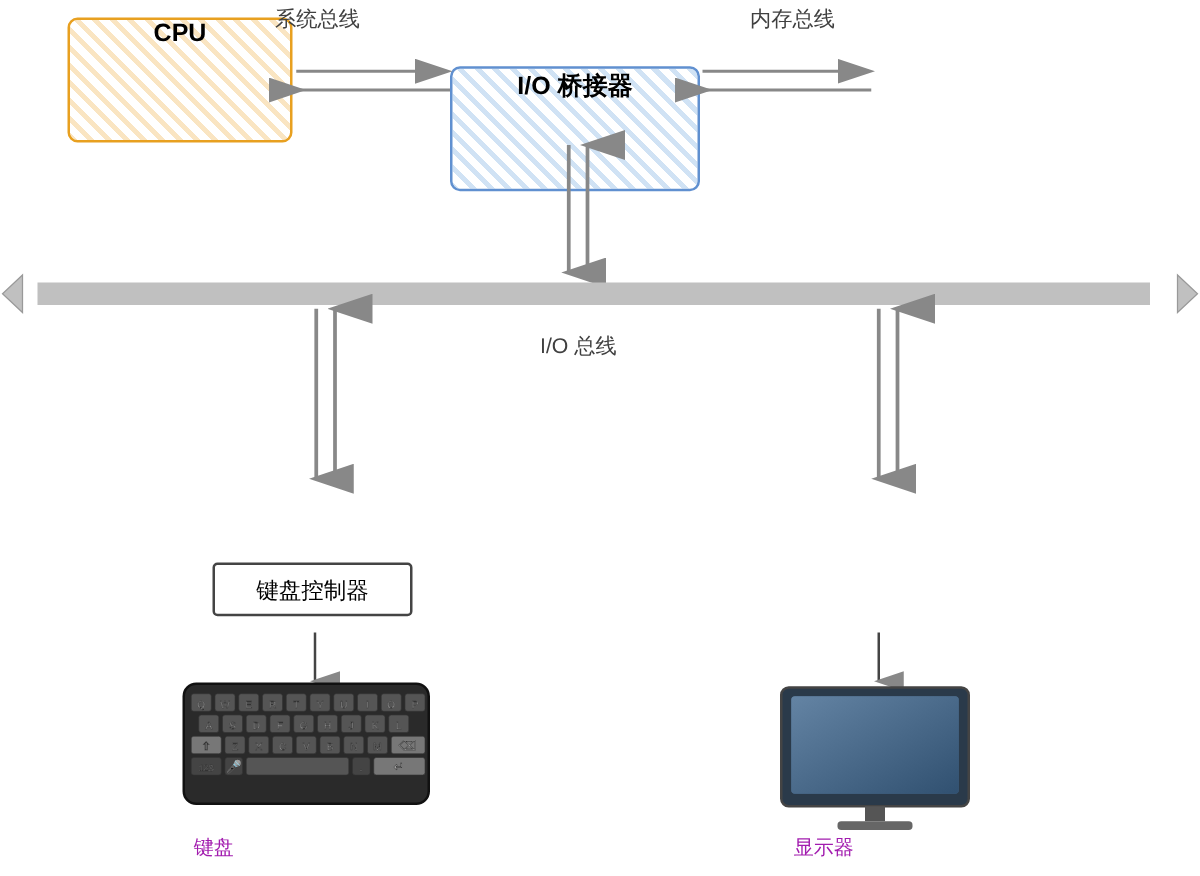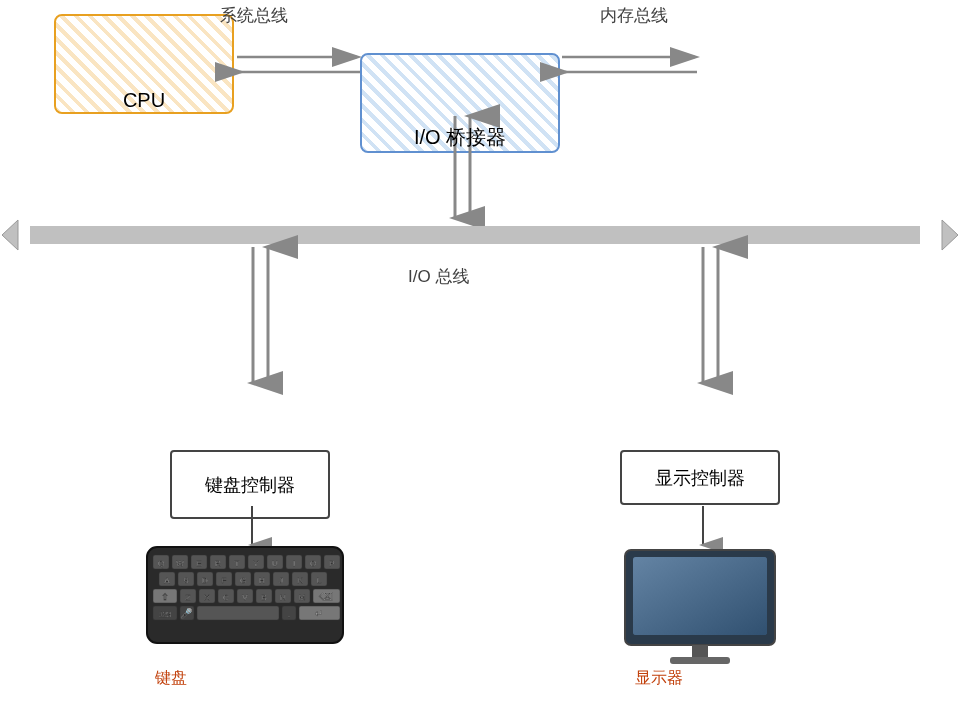--- a/index.html
+++ b/index.html
@@ -16,24 +16,24 @@
       position: relative;
       width: 960px;
       height: 701px;
     }
 
     
     .hatch-box {
       position: absolute;
       border-radius: 8px;
       display: flex;
-      align-items: flex-end;
+      align-items: flex-start;
       justify-content: center;
       font-size: 18px;
-      font-weight: 400;
+      font-weight: 700;
       overflow: hidden;
     }
 
     .hatch-box .hatch-inner {
       position: absolute;
       inset: 0;
       border-radius: 6px;
     }
 
     .hatch-box .label {
@@ -109,21 +109,21 @@
       display: flex;
       align-items: center;
       justify-content: center;
       font-size: 18px;
     }
 
     .keyboard-ctrl {
       left: 170px;
       top: 450px;
       width: 160px;
-      height: 69px;
+      height: 43px;
     }
 
     .display-ctrl {
       left: 620px;
       top: 450px;
       width: 160px;
       height: 55px;
     }
 
     
@@ -158,21 +158,21 @@
       position: absolute;
       left: 615px;
       top: 545px;
       width: 170px;
       height: 120px;
     }
 
     .bottom-label {
       position: absolute;
       font-size: 16px;
-      color: #c2410c;
+      color: #a21caf;
       text-align: center;
     }
   </style>
 </head>
 <body>
 
 <div class="diagram">
 
   <div class="hatch-box cpu-box">
     <div class="hatch-inner"></div>
@@ -182,29 +182,26 @@
   <div class="hatch-box io-bridge-box">
     <div class="hatch-inner"></div>
     <span class="label">I/O 桥接器</span>
   </div>
 
 
   <div class="text-label" style="left:220px; top:4px;">系统总线</div>
 
   <div class="text-label" style="left:600px; top:4px;">内存总线</div>
 
-  <div class="text-label" style="left:408px; top:265px;text-align:center;">I/O 总线</div>
+  <div class="text-label" style="left:432px; top:265px;text-align:center;">I/O 总线</div>
 
   <div class="ctrl-box keyboard-ctrl">
     <span>键盘控制器</span>
   </div>
 
-  <div class="ctrl-box display-ctrl">
-    <span>显示控制器</span>
-  </div>
 
   <div class="bottom-label" style="left:155px; top:668px;">键盘</div>
 
   <div class="bottom-label" style="left:635px; top:668px;">显示器</div>
 
   <svg class="arrows">
 
     <defs>
       <marker id="arrowhead-right" markerWidth="12" markerHeight="8" refX="10" refY="4" orient="auto">
         <polygon points="0 0, 12 4, 0 8" fill="#888"></polygon>

